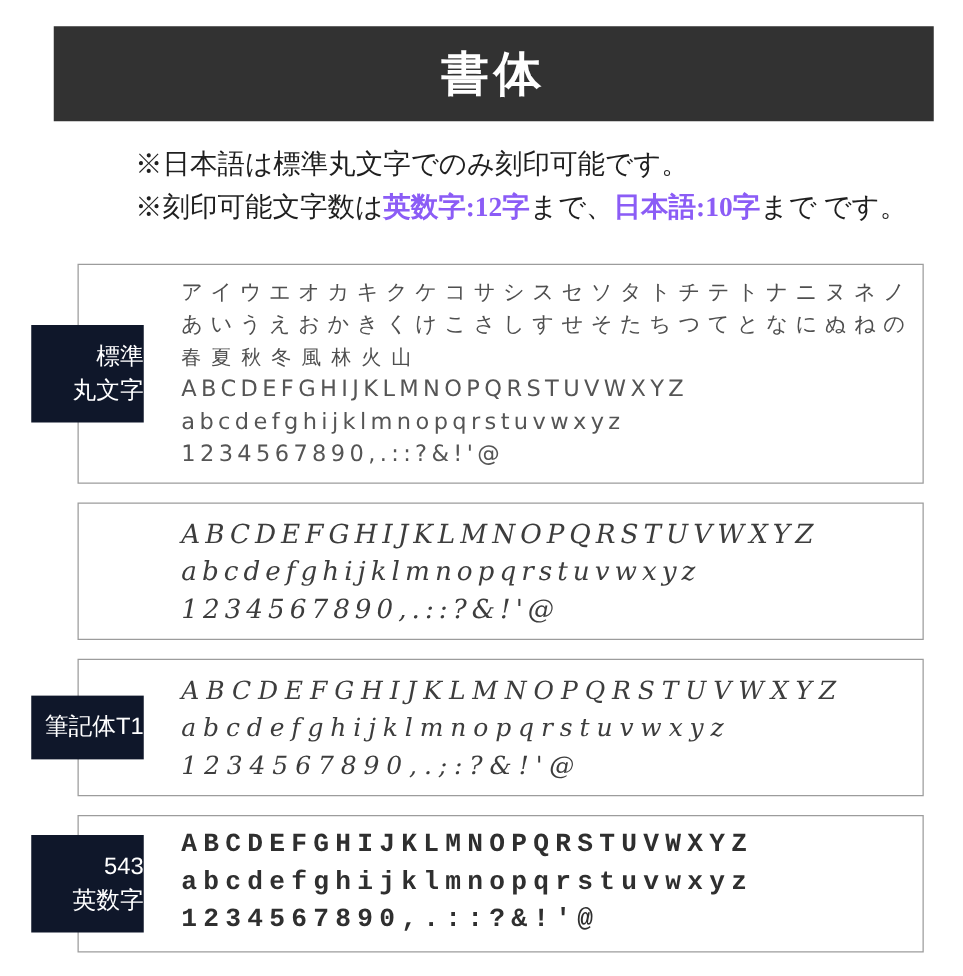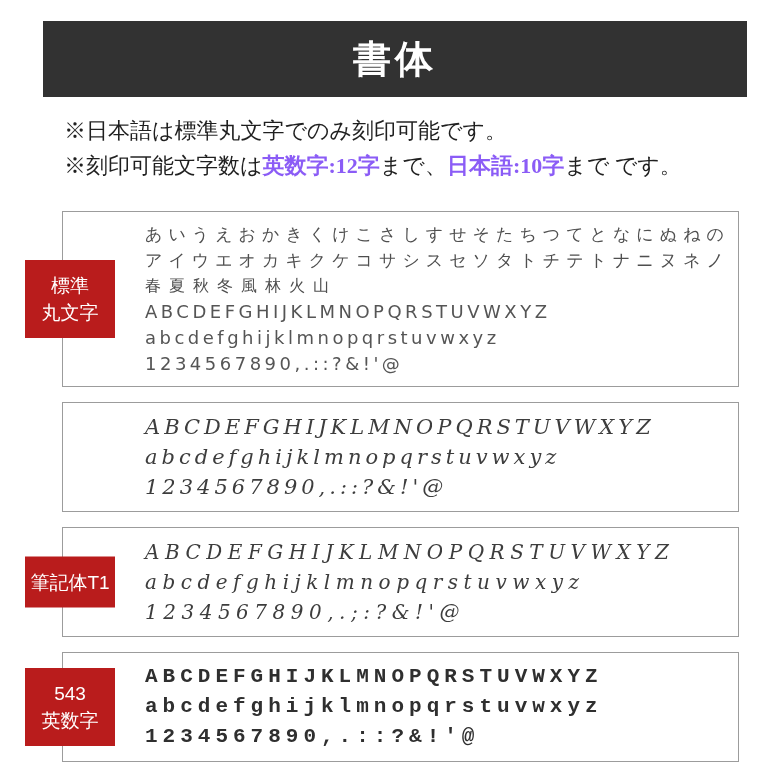--- a/index.html
+++ b/index.html
@@ -16,45 +16,45 @@
     display:flex; align-items:center; justify-content:center;
   }
   .header-title {
     color:#ffffff;
     font-family:"Liberation Serif", serif;
     font-size:38px;
     font-weight:bold;
     letter-spacing:4px;
   }
   .notes {
-    margin:16px 20px 0 64px;
+    margin:16px 20px 0 108px;
     font-family:"Liberation Serif", serif;
     font-size:22px;
     color:#1f1f1f;
     line-height:35px;
   }
   .red { color:#8b5cf6; font-weight:bold; }
   .boxes { margin-top:28px; }
   .sample-box {
     position:relative;
     margin:0 31px 15px 62px;
     border:1px solid #9c9c9c;
     background:#ffffff;
     box-sizing:border-box;
     padding:9px 8px 9px 82px;
   }
   .sample-label {
     position:absolute;
     left:-38px; top:50%;
     transform:translateY(-50%);
     width:90px;
-    background:#b91c1c;
+    background:#0f172a;
     color:#ffffff;
     display:flex; flex-direction:column;
-    align-items:center; justify-content:center;
+    align-items:flex-end; justify-content:center;
     text-align:center;
     font-size:19px;
     line-height:27px;
     padding:12px 0;
     z-index:2;
   }
   .maru-kana {
     font-family:"DejaVu Sans", sans-serif;
     color:#4f4f4f;
     font-size:17px;
@@ -116,22 +116,22 @@
   <div><span>※刻印可能文字数は</span><span class="red">英数字:12字</span><span>まで、</span><span class="red">日本語:10字</span><span>まで です。</span></div>
 </div>
 
 <div class="boxes">
 
   <div class="sample-box">
     <div class="sample-label">
       <span>標準</span>
       <span>丸文字</span>
     </div>
+    <div class="maru-kana">アイウエオカキクケコサシスセソタトチテトナニヌネノ</div>
     <div class="maru-kana">あいうえおかきくけこさしすせそたちつてとなにぬねの</div>
-    <div class="maru-kana">アイウエオカキクケコサシスセソタトチテトナニヌネノ</div>
     <div class="maru-kanji">春夏秋冬風林火山</div>
     <div class="maru-latin">ABCDEFGHIJKLMNOPQRSTUVWXYZ</div>
     <div class="maru-latin">abcdefghijklmnopqrstuvwxyz</div>
     <div class="maru-latin">1234567890,.::?&amp;!'@</div>
   </div>
 
   <div class="sample-box">
     <div class="script1-line">ABCDEFGHIJKLMNOPQRSTUVWXYZ</div>
     <div class="script1-line">abcdefghijklmnopqrstuvwxyz</div>
     <div class="script1-line">1234567890,.::?&amp;!'@</div>

